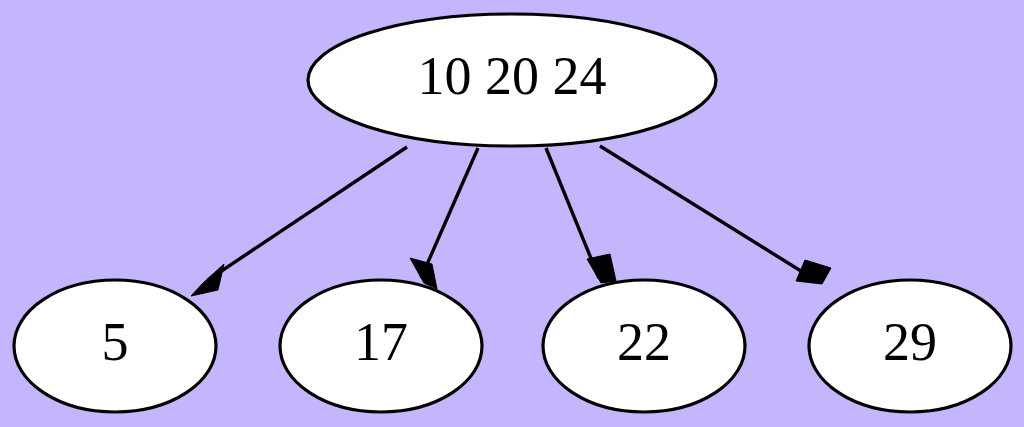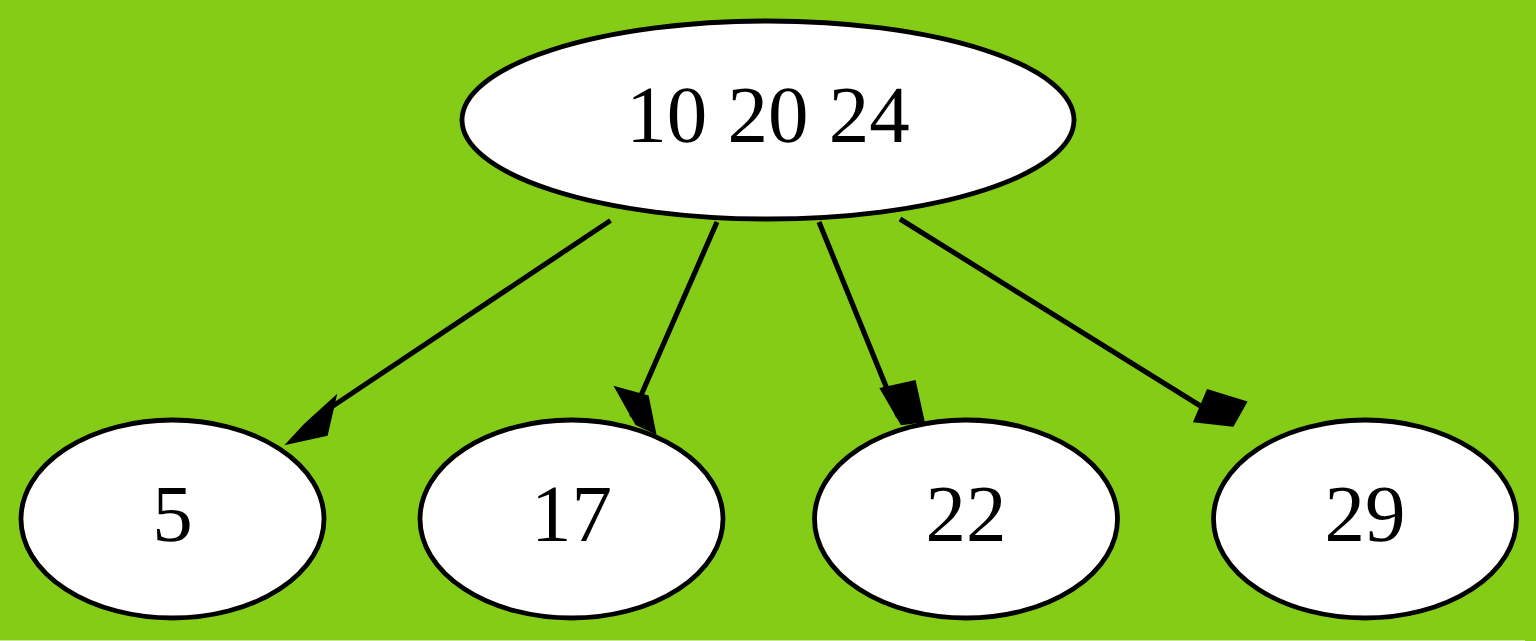--- a/index.html
+++ b/index.html
@@ -8,21 +8,21 @@
     padding: 0;
     background: #ffffff;
   }
   body {
     font-family: "Liberation Serif", "DejaVu Serif", serif;
   }
   #diagram-canvas {
     position: relative;
     width: 1024px;
     height: 427px;
-    background: #84cc16;
+    background: #c4b5fd;
     overflow: hidden;
   }
   #graph-svg {
     display: block;
     width: 1024px;
     height: 427px;
   }
   .node-ellipse {
     fill: #ffffff;
     stroke: #000000;

